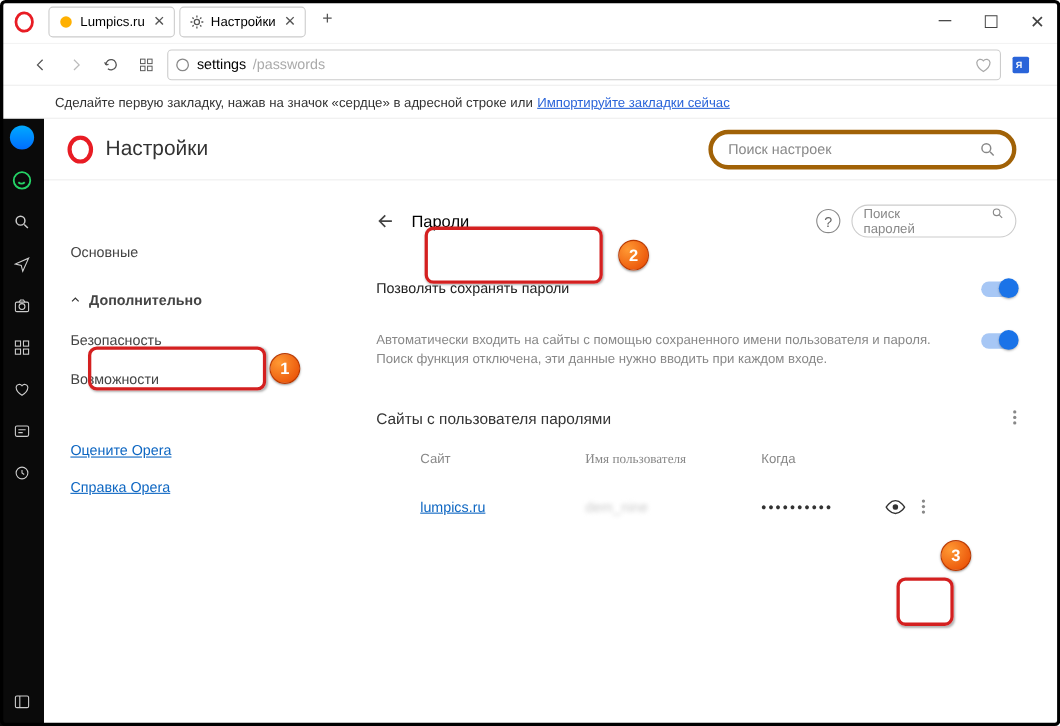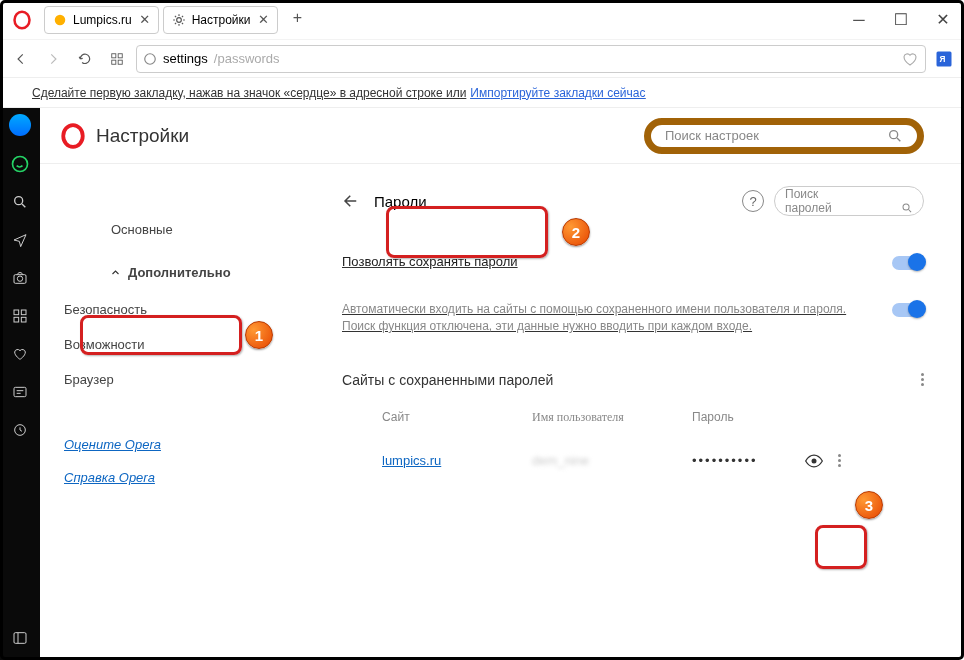--- a/index.html
+++ b/index.html
@@ -10,60 +10,60 @@
 .menu-btn { width: 36px; height: 36px; display: flex; align-items: center; justify-content: center; margin-left: 4px; }
 .menu-btn svg { width: 20px; height: 20px; }
 .tabs { display: flex; margin-left: 4px; flex: 0 0 auto; }
 .tab { display: flex; align-items: center; height: 28px; padding: 0 6px 0 8px; margin-right: 4px; border: 1px solid #ccc; border-radius: 4px; font-size: 12px; gap: 6px; }
 .tab .favicon { width: 14px; height: 14px; }
 .tab .close { width: 14px; height: 14px; display: flex; align-items: center; justify-content: center; font-size: 13px; color: #555; }
 .new-tab { width: 24px; height: 24px; display: flex; align-items: center; justify-content: center; color: #555; font-size: 16px; margin-left: 4px; }
 .winctl { margin-left: auto; display: flex; }
 .winctl div { width: 42px; height: 30px; display: flex; align-items: center; justify-content: center; color: #444; }
 
-.toolbar { height: 38px; display: flex; align-items: center; padding: 0 8px; gap: 6px; border-bottom: 1px solid #eee; }
+.toolbar { height: 38px; display: flex; align-items: center; padding: 0 24px; gap: 6px; border-bottom: 1px solid #eee; }
 .nav-btn { width: 26px; height: 26px; display: flex; align-items: center; justify-content: center; color: #555; }
 .addrbar { flex: 1; height: 28px; border: 1px solid #ccc; border-radius: 4px; display: flex; align-items: center; padding: 0 6px; gap: 6px; font-size: 13px; }
 .addrbar .lead { color: #888; width: 14px; height: 14px; }
 .addrbar .path-dim { color: #aaa; }
 .addrbar .heart { margin-left: auto; width: 18px; height: 18px; }
 .tr-btn { width: 24px; height: 24px; display: flex; align-items: center; justify-content: center; color: #2a64d9; font-weight: bold; font-size: 13px; }
 
-.hintbar { height: 30px; display: flex; align-items: center; padding: 0 12px 0 32px; font-size: 12px; color: #333; gap: 4px; border-bottom: 1px solid #eee; text-decoration: underline; }
+.hintbar { height: 30px; display: flex; align-items: center; padding: 0 12px 0 50px; font-size: 12px; color: #333; gap: 4px; border-bottom: 1px solid #eee; }
 .hintbar a { color: #2a64d9; text-decoration: underline; }
 
 .body-row { display: flex; height: calc(100% - 40px - 38px - 30px); }
 .leftbar { width: 40px; background: #0a0a0a; display: flex; flex-direction: column; align-items: center; padding-top: 6px; gap: 18px; }
 .leftbar .ic { width: 20px; height: 20px; color: #ddd; display: flex; align-items: center; justify-content: center; }
 .leftbar .msgr { background: linear-gradient(#00aaff, #006dff); border-radius: 50%; width: 22px; height: 22px; }
 .leftbar .wa { color: #25D366; }
 
 .content { flex: 1; display: flex; flex-direction: column; overflow: hidden; }
 .chead { height: 56px; display: flex; align-items: center; padding: 0 40px 0 20px; border-bottom: 1px solid #eee; }
 .chead .logo { display: flex; align-items: center; gap: 10px; font-size: 19px; color: #333; font-weight: 400; }
-.search-settings { margin-left: auto; width: 280px; height: 36px; border: 7px solid #a16207; border-radius: 18px; display: flex; align-items: center; padding: 0 14px; color: #888; font-size: 13px; }
+.search-settings { margin-left: auto; width: 280px; height: 36px; border: 4px solid #a16207; border-radius: 18px; display: flex; align-items: center; padding: 0 14px; color: #888; font-size: 13px; }
 
 .cmain { flex: 1; display: flex; overflow: hidden; }
 .csidebar { width: 290px; padding: 50px 0 0 0; font-size: 13px; }
-.csidebar .cat { padding: 8px 24px; color: #444; cursor: pointer; margin-left: 47px; }
+.csidebar .cat { padding: 8px 24px; color: #444; cursor: pointer; }
 .csidebar .cat.main { font-weight: 400; margin-bottom: 12px; }
 .csidebar .cat.adv { font-weight: bold; display: flex; align-items: center; gap: 8px; margin-bottom: 4px; }
 .csidebar .sub { padding: 10px 24px 10px 24px; color: #444; }
-.csidebar .links { margin-top: 40px; padding-left: 24px; font-style: italic; }
+.csidebar .links { margin-top: 40px; padding-left: 24px; }
 .csidebar .links a { display: block; color: #0d66c2; text-decoration: underline; font-size: 13px; margin-bottom: 18px; }
 
 .cpage { flex: 1; padding: 22px 40px 20px 12px; overflow: auto; }
 .phead { display: flex; align-items: center; margin-bottom: 24px; }
 .back-title { display: flex; align-items: center; gap: 14px; font-size: 15px; }
 .phead-right { margin-left: auto; display: flex; align-items: center; gap: 10px; }
 .help-ic { width: 22px; height: 22px; border: 1.5px solid #888; border-radius: 50%; display: flex; align-items: center; justify-content: center; color: #666; font-size: 13px; }
-.psearch { width: 150px; height: 30px; border: 1px solid #ccc; border-radius: 15px; display: flex; align-items: flex-end; padding: 0 10px; font-size: 12px; color: #888; gap: 44px; }
+.psearch { width: 150px; height: 30px; border: 1px solid #ccc; border-radius: 15px; display: flex; align-items: flex-start; padding: 0 10px; font-size: 12px; color: #888; gap: 44px; }
 
 .row { display: flex; align-items: flex-start; padding: 14px 0; font-size: 13px; color: #333; gap: 12px; }
-.row .txt { flex: 1; text-decoration: underline; }
+.row .txt { flex: 1; }
 .row .txt .title { margin-bottom: 4px; color: #222; }
 .row .txt .desc { font-size: 12px; color: #888; line-height: 1.45; }
 .toggle { width: 32px; height: 14px; background: #1a73e8; border-radius: 8px; position: relative; flex-shrink: 0; margin-top: 2px; }
 .toggle::after { content: ""; position: absolute; right: -2px; top: -3px; width: 18px; height: 18px; background: #1a73e8; border-radius: 50%; box-shadow: 0 1px 2px rgba(0,0,0,0.3); }
 .toggle.bg { background: #a7c7f5; }
 
 .sect-title { font-size: 14px; color: #333; padding: 22px 0 8px; display: flex; align-items: center; }
 .dots { margin-left: auto; display: flex; flex-direction: column; gap: 2px; }
 .dots span { width: 3px; height: 3px; background: #888; border-radius: 50%; }
 
@@ -247,21 +247,20 @@
       <div class="csidebar">
         <div class="cat main">Основные</div>
         <div class="cat adv">
           <svg width="9" height="9" viewBox="0 0 24 24">
               <path d="M4 16l8-8 8 8" fill="none" stroke="#333" stroke-width="3"></path>
             </svg>
           <span>Дополнительно</span>
         </div>
         <div class="sub">Безопасность</div>
         <div class="sub">Возможности</div>
-        <div class="sub">Браузер</div>
         <div class="links">
           <a href="#">Оцените Opera</a>
           <a href="#">Справка Opera</a>
         </div>
       </div>
 
       <div class="cpage">
         <div class="phead">
           <div class="back-title">
             <svg width="18" height="18" viewBox="0 0 24 24">
@@ -288,32 +287,32 @@
           <div class="toggle bg"></div>
         </div>
         <div class="row">
           <div class="txt">
             <div class="desc">Автоматически входить на сайты с помощью сохраненного имени пользователя и пароля. Поиск функция отключена, эти данные нужно вводить при каждом входе.</div>
           </div>
           <div class="toggle bg"></div>
         </div>
 
         <div class="sect-title">
-          <span>Сайты с сохраненными паролей</span>
+          <span>Сайты с пользователя паролями</span>
           <div class="dots">
               <span></span>
               <span></span>
               <span></span>
             </div>
         </div>
 
         <div class="thead">
           <div class="c1">Сайт</div>
           <div class="c2">Имя пользователя</div>
-          <div class="c3">Пароль</div>
+          <div class="c3">Когда</div>
         </div>
         <div class="trow">
           <div class="c1"><a href="#">lumpics.ru</a></div>
           <div class="c2">dem_nine</div>
           <div class="c3">••••••••••</div>
           <div class="eye">
             <svg width="20" height="20" viewBox="0 0 24 24">
                 <path d="M2 12s4-7 10-7 10 7 10 7-4 7-10 7S2 12 2 12z" fill="none" stroke="#333" stroke-width="1.5"></path>
                 <circle cx="12" cy="12" r="3" fill="#333"></circle>
               </svg>

